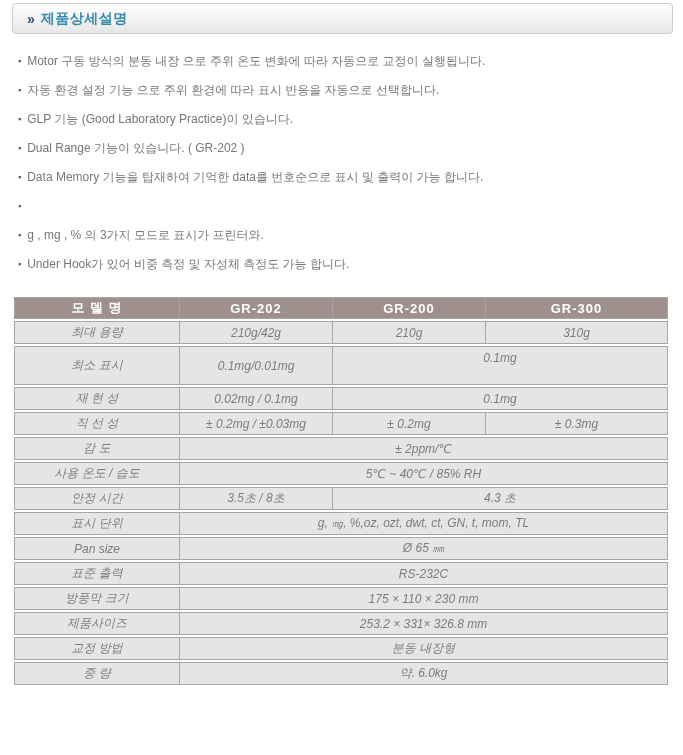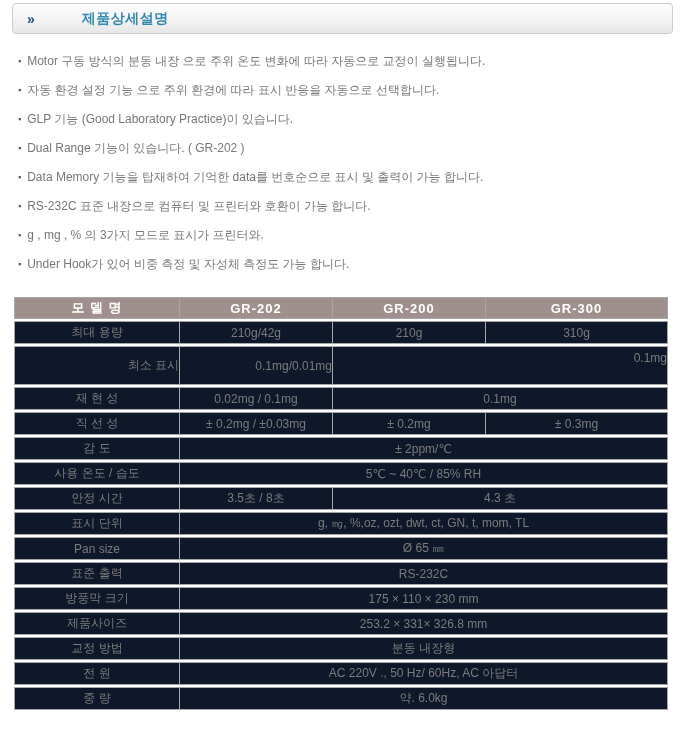--- a/index.html
+++ b/index.html
@@ -28,21 +28,20 @@
     font-size: 14px;
     font-weight: bold;
     margin-right: 6px;
     line-height: 1;
   }
   .title-box .title-text {
     color: #3489ae;
     font-size: 14px;
     font-weight: bold;
     letter-spacing: 0.5px;
-    margin-left: 41px;
   }
 
   
   .bullets {
     list-style: none;
     margin: 20px 0 0 18px;
   }
   .bullets li {
     display: flex;
     align-items: flex-start;
@@ -84,23 +83,24 @@
     color: #ffffff;
     font-weight: bold;
     font-size: 13px;
     height: 22px;
     letter-spacing: 1px;
     margin-left: 8px;
   }
   table.spec td {
     color: #7c7c7c;
     height: 23px;
-    background: #0f172a;
-  }
-  table.spec tr.tall td { height: 39px; text-align: right; }
+    background: #e5e5e5;
+    font-style: italic;
+  }
+  table.spec tr.tall td { height: 39px; }
   table.spec td.vtop { vertical-align: top; padding-top: 4px; }
 </style>
 </head>
 <body>
 
 <div class="title-box">
   <span class="chevron">»</span>
   <span class="title-text">제품상세설명</span>
 </div>
 
@@ -120,21 +120,20 @@
     <li>
       <span class="bullet-glyph">▪</span>
       <span>Dual Range 기능이 있습니다. ( GR-202 )</span>
     </li>
     <li>
       <span class="bullet-glyph">▪</span>
       <span>Data Memory 기능을 탑재하여 기억한 data를 번호순으로 표시 및 출력이 가능 합니다.</span>
     </li>
     <li>
       <span class="bullet-glyph">▪</span>
-      <span>RS-232C 표준 내장으로 컴퓨터 및 프린터와 호환이 가능 합니다.</span>
     </li>
     <li>
       <span class="bullet-glyph">▪</span>
       <span>g , mg , % 의 3가지 모드로 표시가 프린터와.</span>
     </li>
     <li>
       <span class="bullet-glyph">▪</span>
       <span>Under Hook가 있어 비중 측정 및 자성체 측정도 가능 합니다.</span>
     </li>
   </ul>
@@ -208,21 +207,17 @@
       </tr>
       <tr>
         <td>제품사이즈</td>
         <td colspan="3">253.2 × 331× 326.8 mm</td>
       </tr>
       <tr>
         <td>교정 방법</td>
         <td colspan="3">분동 내장형</td>
       </tr>
       <tr>
-        <td>전 원</td>
-        <td colspan="3">AC 220V ., 50 Hz/ 60Hz, AC 아답터</td>
-      </tr>
-      <tr>
         <td>중 량</td>
         <td colspan="3">약. 6.0kg</td>
       </tr>
     </tbody>
 </table>
 
 </body></html>

